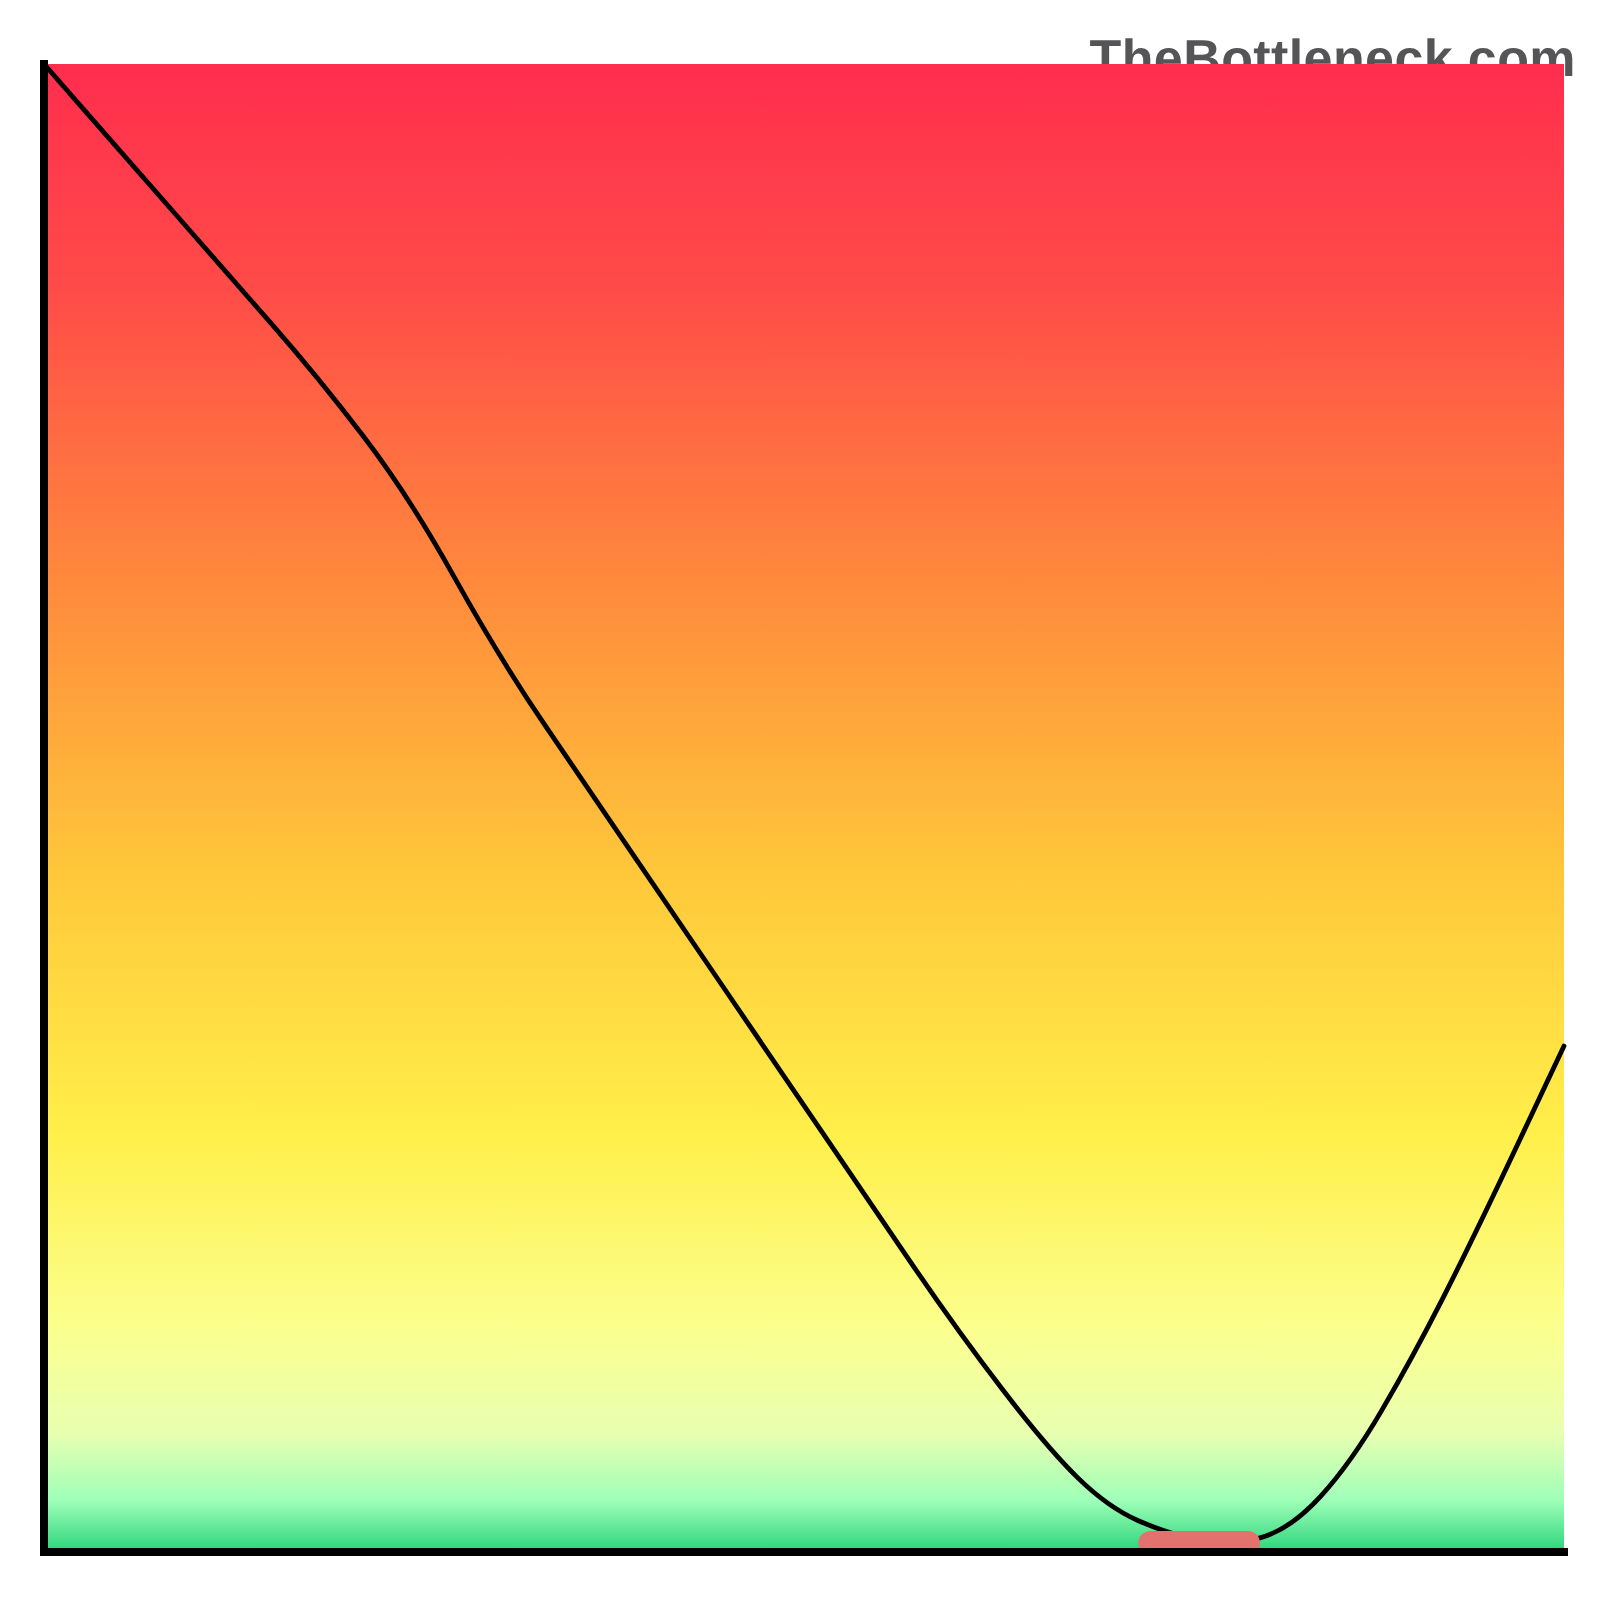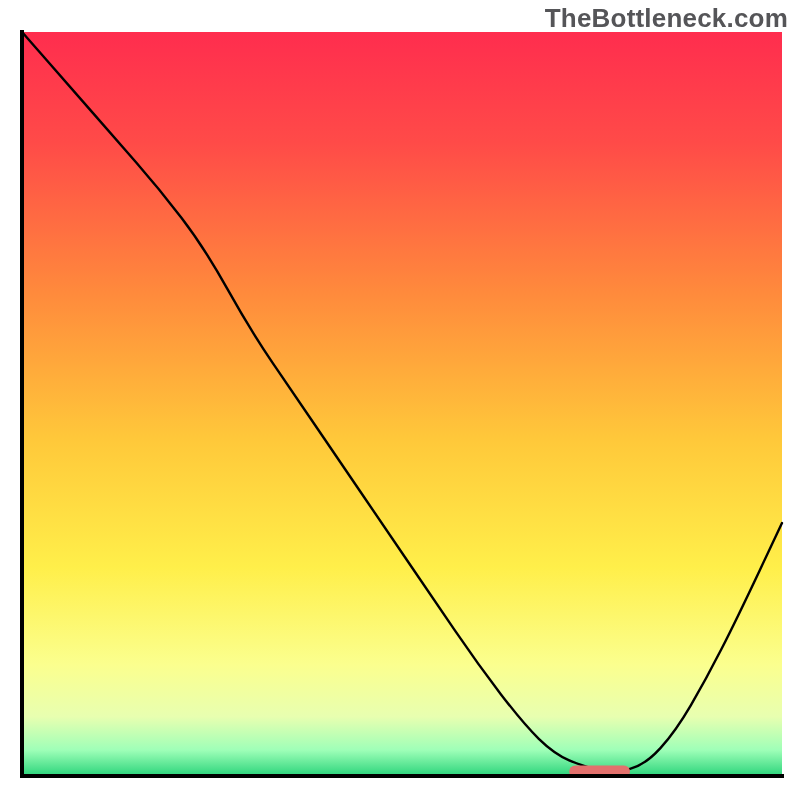--- a/index.html
+++ b/index.html
@@ -10,21 +10,21 @@
     background: #ffffff;
     font-family: Arial, Helvetica, sans-serif;
   }
   .wrap {
     position: relative;
     width: 800px;
     height: 800px;
   }
   .watermark {
     position: absolute;
-    top: 3px;
+    top: 14px;
     right: 12px;
     font-size: 26px;
     font-weight: 600;
     color: #555558;
     letter-spacing: 0.2px;
   }
   svg {
     position: absolute;
     top: 0;
     left: 0;

